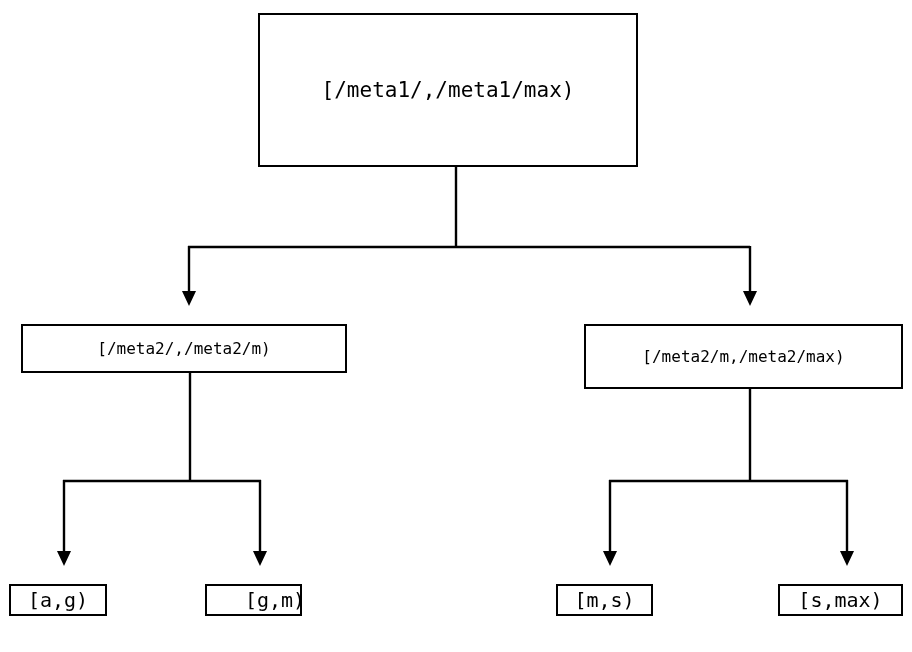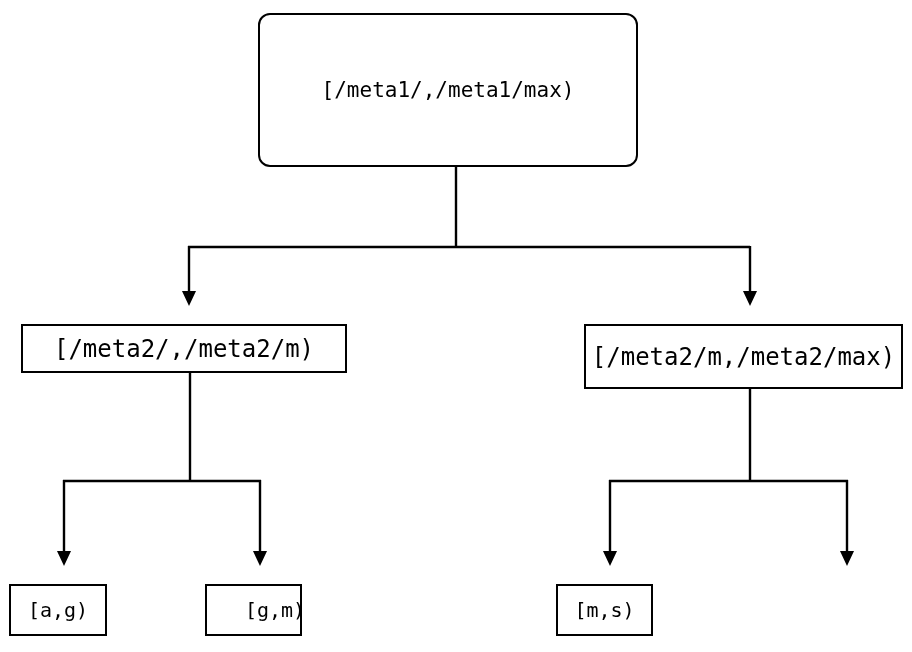--- a/index.html
+++ b/index.html
@@ -41,40 +41,39 @@
     color: #000000;
     white-space: pre;
     letter-spacing: 0px;
   }
   
   #node-root {
     left: 258px;
     top: 13px;
     width: 380px;
     height: 154px;
-    border-radius: 12px;
   }
   #node-root .node-label { font-size: 21px; }
   
   #node-meta2-low {
     left: 21px;
     top: 324px;
     width: 326px;
     height: 49px;
   }
   #node-meta2-high {
     left: 584px;
     top: 324px;
     width: 319px;
     height: 65px;
   }
   #node-meta2-low .node-label,
-  #node-meta2-high .node-label { font-size: 24px; }
+  #node-meta2-high .node-label { font-size: 16px; }
   
-  .leaf-box { top: 584px; height: 52px; }
+  .leaf-box { top: 584px; height: 32px; }
   #node-leaf-ag { left: 9px;   width: 98px; }
   #node-leaf-gm { left: 205px; width: 97px; padding-left: 43px; }
   #node-leaf-ms { left: 556px; width: 97px; }
   #node-leaf-smax { left: 778px; width: 125px; }
   .leaf-box .node-label { font-size: 20px; }
 </style>
 </head>
 <body>
 
 <div id="diagram-canvas">
@@ -123,14 +122,17 @@
   </div>
 
   <div class="node-box leaf-box" id="node-leaf-gm">
     <span class="node-label">[g,m)</span>
   </div>
 
   <div class="node-box leaf-box" id="node-leaf-ms">
     <span class="node-label">[m,s)</span>
   </div>
 
+  <div class="node-box leaf-box" id="node-leaf-smax">
+    <span class="node-label">[s,max)</span>
+  </div>
 
 </div>
 
 </body></html>

